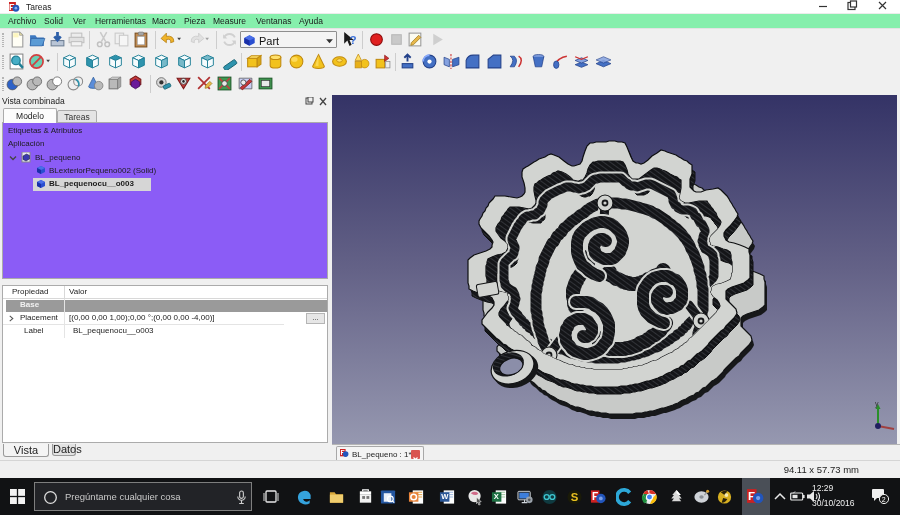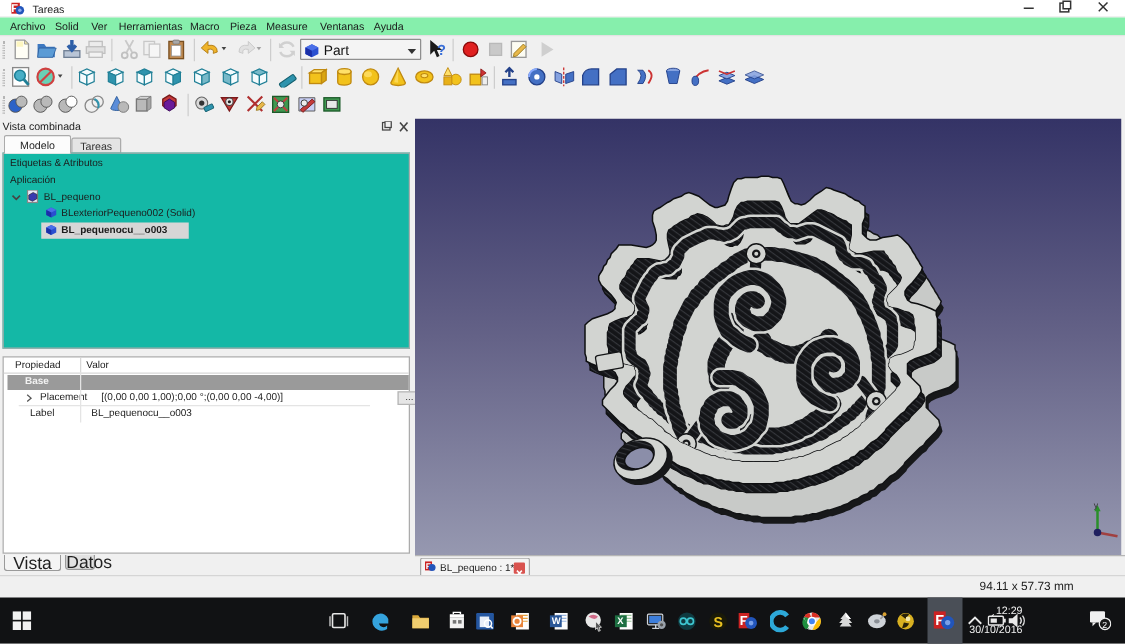--- a/index.html
+++ b/index.html
@@ -309,21 +309,21 @@
   <div class="abs" style="left:2px;top:1px;font-size:8.5px;color:#222">Vista combinada</div>
   <svg class="abs" style="left:305px;top:2px" width="24" height="9" viewBox="0 0 24 9">
       <rect x="1" y="1" width="6" height="6" fill="none" stroke="#444" stroke-width="1"></rect>
       <rect x="3" y="0" width="5" height="5" fill="#f0f0f0" stroke="#444" stroke-width="1"></rect>
       <path d="M15 1 L21 8 M21 1 L15 8" stroke="#444" stroke-width="1.3"></path>
     </svg>
 
   <div class="abs" style="left:3px;top:13px;width:54px;height:15px;background:#fcfcfc;border:1px solid #ababab;border-bottom:none;border-radius:2px 2px 0 0;font-size:8.5px;color:#222;text-align:center;line-height:14px;z-index:2">Modelo</div>
   <div class="abs" style="left:57px;top:15px;width:40px;height:13px;background:#e4e4e4;border:1px solid #ababab;border-radius:2px 2px 0 0;font-size:8.5px;color:#333;text-align:center;line-height:12px">Tareas</div>
 
-  <div class="abs" style="left:2px;top:27px;width:326px;height:157px;background:#14b8a6;border:1px solid #ababab;font-size:8px;color:#1c1c1c">
+  <div class="abs" style="left:2px;top:27px;width:326px;height:157px;background:#8b5cf6;border:1px solid #ababab;font-size:8px;color:#1c1c1c">
     <div class="abs" style="left:5px;top:3px">Etiquetas &amp; Atributos</div>
     <div class="abs" style="left:5px;top:16px">Aplicación</div>
     <svg class="abs" style="left:6px;top:31px" width="8" height="8" viewBox="0 0 8 8">
         <path d="M1 2.5 L4 5.5 L7 2.5" fill="none" stroke="#444" stroke-width="1.3"></path>
       </svg>
     <svg class="abs" style="left:18px;top:29px" width="11" height="11" viewBox="0 0 11 11">
         <rect x="1" y="0" width="8" height="10" fill="#e8e8f8" stroke="#888"></rect>
         <path d="M2 4 l3.5 -2 l3 1.5 l0 3.5 l-3.5 2 l-3 -1.5 Z" fill="#3a3ab0" stroke="#222" stroke-width="0.5"></path>
       </svg>
     <div class="abs" style="left:32px;top:30px;font-weight:normal">BL_pequeno</div>
@@ -344,36 +344,36 @@
 
   <div class="abs" style="left:2px;top:190px;width:326px;height:158px;background:#fff;border:1px solid #ababab;font-size:8px;color:#1c1c1c">
     <div class="abs" style="left:3px;top:14px;width:321px;height:12px;background:#9a9a9a;color:#f2f2f2;font-weight:bold">
         <span class="abs" style="left:14px;top:0px">Base</span>
       </div>
     <div class="abs" style="left:0;top:0;width:324px;height:13px;border-bottom:1px solid #d8d8d8">
       <span class="abs" style="left:9px;top:1px">Propiedad</span>
       <span class="abs" style="left:66px;top:1px">Valor</span>
       <div class="abs" style="left:61px;top:0;width:1px;height:12px;background:#d8d8d8"></div>
     </div>
-    <div class="abs" style="left:12px;top:26px;width:281px;height:13px;border-bottom:1px solid #e4e4e4">
+    <div class="abs" style="left:0;top:26px;width:281px;height:13px;border-bottom:1px solid #e4e4e4">
       <svg class="abs" style="left:5px;top:3px" width="7" height="7" viewBox="0 0 8 8">
           <path d="M2 1 L5.5 4 L2 7" fill="none" stroke="#555" stroke-width="1.2"></path>
         </svg>
       <span class="abs" style="left:17px;top:1px">Placement</span>
       <span class="abs" style="left:66px;top:1px">[(0,00 0,00 1,00);0,00 °;(0,00 0,00 -4,00)]</span>
       <div class="abs" style="left:303px;top:1px;width:19px;height:11px;background:#e6e6e6;border:1px solid #b5b5b5;text-align:center;line-height:7px;color:#333">...</div>
     </div>
     <div class="abs" style="left:4px;top:39px;width:324px;height:13px">
       <span class="abs" style="left:17px;top:1px">Label</span>
       <span class="abs" style="left:66px;top:1px">BL_pequenocu__o003</span>
     </div>
     <div class="abs" style="left:61px;top:13px;width:1px;height:39px;background:#e4e4e4"></div>
   </div>
 
-  <div class="abs" style="left:0px;top:349px;width:331px;height:16px;background:#f0f0f0;font-size:14px;color:#222">
+  <div class="abs" style="left:0px;top:349px;width:331px;height:16px;background:#f0f0f0;font-size:11px;color:#222">
     <div class="abs" style="left:3px;top:0px;width:46px;height:13px;background:#f4f4f4;border:1px solid #9a9a9a;border-top:none;border-radius:0 0 3px 3px;text-align:center;line-height:12px;z-index:2">Vista</div>
     <div class="abs" style="left:52px;top:0px;width:24px;height:12px;background:#e2e2e2;border:1px solid #9a9a9a;border-top:none;border-radius:0 0 3px 3px;text-align:center;line-height:11px">Datos</div>
   </div>
 </div>
 
 <div class="abs" style="left:332px;top:95px;width:565px;height:349px;background:linear-gradient(#343366,#646287 50%,#9698b0)"></div>
 <svg class="abs" width="900" height="515" style="left:0;top:0">
 <defs>
       <pattern id="h" width="4" height="4" patternUnits="userSpaceOnUse" patternTransform="rotate(36)">
         <rect width="4" height="4" fill="#141518"></rect>
@@ -457,20 +457,30 @@
  <span class="abs" style="right:41px;top:3px;font-size:9.5px;color:#222">94.11 x 57.73 mm</span>
 </div>
 
 <div class="abs" style="left:0;top:478px;width:900px;height:37px;background:#111214">
 <svg class="abs" style="left:10px;top:11px" width="15" height="15" viewBox="0 0 16 16">
       <rect x="0" y="0" width="7.3" height="7.3" fill="#f2f2f2"></rect>
       <rect x="8.7" y="0" width="7.3" height="7.3" fill="#f2f2f2"></rect>
       <rect x="0" y="8.7" width="7.3" height="7.3" fill="#f2f2f2"></rect>
       <rect x="8.7" y="8.7" width="7.3" height="7.3" fill="#f2f2f2"></rect>
     </svg>
+    <div class="abs" style="left:34px;top:4px;width:218px;height:29px;background:#222327;border:1px solid #7e7e7e">
+      <svg class="abs" style="left:8px;top:7px" width="15" height="15" viewBox="0 0 16 16">
+        <circle cx="8" cy="8" r="6.2" fill="none" stroke="#dedede" stroke-width="1.4"></circle>
+      </svg>
+      <span class="abs" style="left:30px;top:8px;font-size:9.5px;color:#c9c9c9">Pregúntame cualquier cosa</span>
+      <svg class="abs" style="left:200px;top:7px" width="13" height="15" viewBox="0 0 14 16">
+        <rect x="5" y="1" width="4" height="8" rx="2" fill="none" stroke="#cfcfcf" stroke-width="1.2"></rect>
+        <path d="M3 7 a4 4 0 0 0 8 0 M7 11 v3 M4.5 14.5 h5" fill="none" stroke="#cfcfcf" stroke-width="1.2"></path>
+      </svg>
+    </div>
     <svg class="abs" style="left:263px;top:11px" width="16" height="15" viewBox="0 0 16 15">
       <rect x="3" y="2" width="10" height="11" rx="1" fill="none" stroke="#e8e8e8" stroke-width="1.3"></rect>
       <path d="M1 4 v8 M15 4 v8" stroke="#bbb" stroke-width="1.2"></path>
     </svg>
     <svg class="abs" style="left:296px;top:10px" width="17" height="18" viewBox="0 0 18 18">
       <path d="M2 9 a7 7 0 0 1 13.5 -2 l0 4 l-8 0 a4 4 0 0 0 7 1.5 l0 3 a8 8 0 0 1 -12.5 -6.5" fill="#35a3dd"></path>
     </svg>
     <svg class="abs" style="left:328px;top:10px" width="17" height="18" viewBox="0 0 18 18">
       <path d="M2 4 h5 l1.5 2 H16 v9 H2 z" fill="#d9a83a"></path>
       <path d="M2 6.5 h14 v8.5 H2 z" fill="#f0cd6e"></path>
@@ -574,21 +584,21 @@
     <svg class="abs" style="left:790px;top:13px" width="15" height="11" viewBox="0 0 15 11">
       <rect x="0.7" y="2" width="12" height="7" rx="1" fill="none" stroke="#e8e8e8" stroke-width="1.2"></rect>
       <rect x="13" y="4" width="1.6" height="3" fill="#e8e8e8"></rect>
       <rect x="2.5" y="3.8" width="5" height="3.4" fill="#e8e8e8"></rect>
       <path d="M5 0.5 l-2 2" stroke="#e8e8e8" stroke-width="1"></path>
     </svg>
     <svg class="abs" style="left:806px;top:12px" width="14" height="13" viewBox="0 0 14 13">
       <path d="M1 4.5 h3 l4 -3.5 v11 l-4 -3.5 h-3 z" fill="#e8e8e8"></path>
       <path d="M10 4 a4 4 0 0 1 0 5 M12 2.5 a6.5 6.5 0 0 1 0 8" fill="none" stroke="#e8e8e8" stroke-width="1.1"></path>
     </svg>
-    <div class="abs" style="left:774px;top:3px;width:44px;height:31px;font-size:8.5px;color:#f0f0f0;text-align:right;line-height:15px">
+    <div class="abs" style="left:812px;top:3px;width:44px;height:31px;font-size:8.5px;color:#f0f0f0;text-align:left;line-height:15px">
       <div>12:29</div>
       <div>30/10/2016</div>
     </div>
     <svg class="abs" style="left:871px;top:10px" width="18" height="17" viewBox="0 0 18 17">
       <rect x="1" y="1" width="12" height="9" rx="1" fill="#f0f0f0"></rect>
       <path d="M3 10 l0 3 l3 -3" fill="#f0f0f0"></path>
       <circle cx="13" cy="11" r="4.6" fill="#1a1a1a" stroke="#f0f0f0" stroke-width="1"></circle>
       <text x="10.8" y="14.2" font-size="7" fill="#fff">2</text>
     </svg>
 </div>

